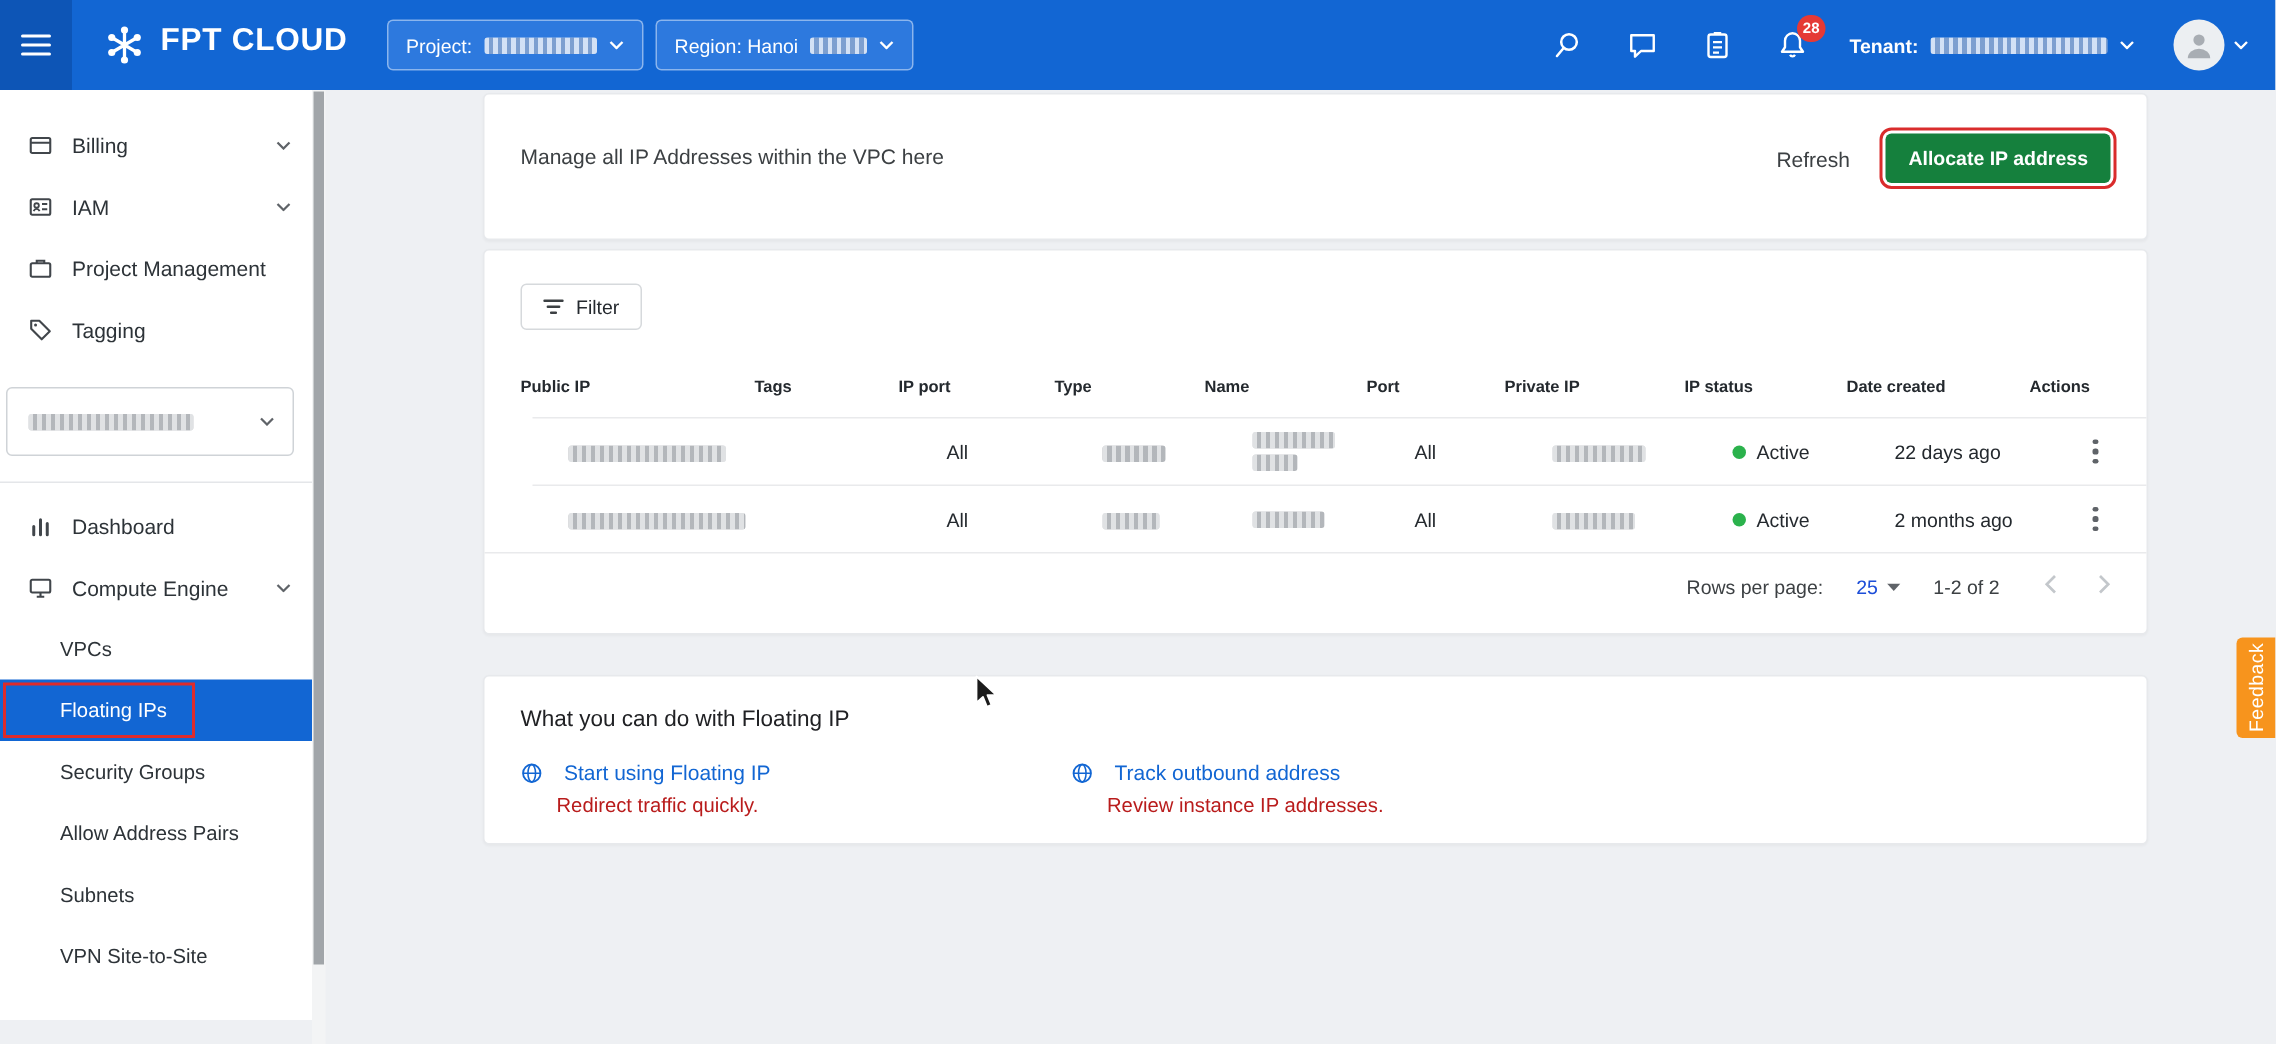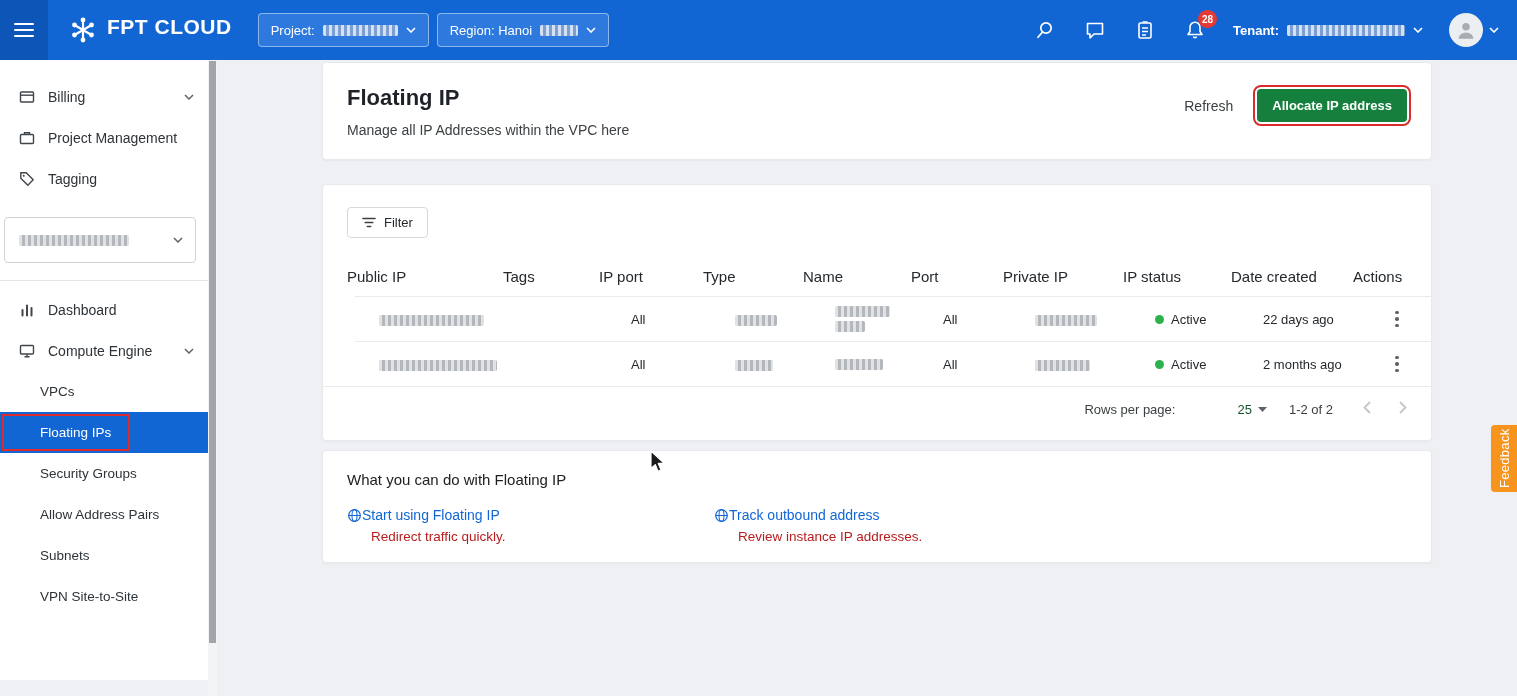--- a/index.html
+++ b/index.html
@@ -94,50 +94,50 @@
   .page-title { font-size:22px; font-weight:700; color:#1f2328; }
   .page-subtitle { margin-top:11px; font-size:14px; color:#3c4043; }
   .header-actions { display:flex; align-items:center; gap:24px; margin-top:4px; align-self:flex-start; }
   .refresh { font-size:14px; color:#3c4043; }
   .primary-btn {
     background:#15803d; color:#fff; font-size:13px; font-weight:700;
     padding:9px 15px; border-radius:4px;
     outline:2px solid #d92c2c; outline-offset:2px;
   }
 
-  .table-card { left:322px; top:184px; width:1110px; height:257px; }
+  .table-card { left:322px; top:166px; width:1110px; height:257px; }
   .filter-btn {
     display:inline-flex; align-items:center; gap:8px; margin:22px 0 18px 24px;
     padding:7px 14px; border:1px solid #d6d9dc; border-radius:4px; background:#fff;
     font-size:13px; color:#24292e;
   }
   .grid {
     display:grid;
     grid-template-columns:156px 96px 104px 100px 108px 92px 120px 108px 122px 56px;
     align-items:center; padding:0 24px;
   }
-  .tbl-header { height:40px; font-size:15px; font-weight:400; color:#24292e; }
+  .tbl-header { height:40px; font-size:11px; font-weight:700; color:#24292e; }
   .tbl-row { height:45px; font-size:13px; color:#24292e; border-top:1px solid #e9eaec;margin-left:32px; }
   .namecell { display:flex; flex-direction:column; gap:4px; }
   .status { display:flex; align-items:center; gap:7px; }
   .dot { width:9px; height:9px; border-radius:50%; background:#2bb24c; display:inline-block; }
   .kebab { display:flex; flex-direction:column; gap:3px; align-items:center; padding:4px 10px; justify-self:start; }
   .kebab i { width:3.5px; height:3.5px; border-radius:50%; background:#5f6368; }
   .tbl-footer {
     height:45px; border-top:1px solid #e9eaec; display:flex; align-items:center;
     justify-content:flex-end; gap:22px; padding:0 24px; font-size:13px; color:#3c4043;
   }
-  .rpp { display:flex; align-items:center; gap:6px; font-size:13px; color:#14532d;margin-left:40px; }
+  .rpp { display:flex; align-items:center; gap:6px; font-size:13px; color:#1d4ed8; }
   .pager { display:flex; align-items:center; gap:28px; margin-left:8px; }
 
   .help-card { left:322px; top:450px; width:1110px; height:113px; padding:20px 24px; }
   .help-title { font-size:15px; font-weight:400; color:#202124; }
   .help-links { display:flex; margin-top:19px; }
   .help-item:first-child { width:367px; }
-  .hl-top { display:flex; align-items:center; gap:0;text-align:right; }
+  .hl-top { display:flex; align-items:center; gap:14px;text-align:right; }
   .hl-top a { color:#1266d3; font-size:14px; text-decoration:none; cursor:pointer; }
   .help-item p { margin:6px 0 0 24px; font-size:13.5px; color:#b91c1c; }
 
   
   .feedback-tab {
     position:absolute; right:0; top:425px; width:26px; height:67px;
     background:#f7941d; color:#fff; font-size:13px;
     display:flex; align-items:center; justify-content:center;
     writing-mode:vertical-rl; transform:rotate(180deg);
     border-radius:0 4px 4px 0; z-index:40; letter-spacing:.3px;
@@ -237,20 +237,33 @@
         </svg>
       </span>
     <span class="slabel">Billing</span>
     <svg width="10" height="6" viewBox="0 0 10 6">
         <path d="M1 1l4 4 4-4" stroke="#5f6368" stroke-width="1.5" fill="none"></path>
       </svg>
   </div>
   <div class="side-item">
     <span class="sicon">
         <svg width="16" height="16" viewBox="0 0 16 16">
+          <rect x="1.5" y="2.8" width="13" height="10.4" rx="1" fill="none" stroke="#41464b" stroke-width="1.4"></rect>
+          <circle cx="5.4" cy="7" r="1.5" fill="none" stroke="#41464b" stroke-width="1.2"></circle>
+          <path d="M9 6h3.5M9 9.5h3.5M3.4 10.8c.4-1 1.2-1.5 2-1.5s1.6.5 2 1.5" stroke="#41464b" stroke-width="1.2" fill="none"></path>
+        </svg>
+      </span>
+    <span class="slabel">IAM</span>
+    <svg width="10" height="6" viewBox="0 0 10 6">
+        <path d="M1 1l4 4 4-4" stroke="#5f6368" stroke-width="1.5" fill="none"></path>
+      </svg>
+  </div>
+  <div class="side-item">
+    <span class="sicon">
+        <svg width="16" height="16" viewBox="0 0 16 16">
           <rect x="1.5" y="4.5" width="13" height="9" rx="1" fill="none" stroke="#41464b" stroke-width="1.4"></rect>
           <path d="M5.5 4.5V2.8h5v1.7" fill="none" stroke="#41464b" stroke-width="1.4"></path>
         </svg>
       </span>
     <span class="slabel">Project Management</span>
   </div>
   <div class="side-item">
     <span class="sicon">
         <svg width="16" height="16" viewBox="0 0 16 16">
           <path d="M1.8 1.8h5.4l7 7-5.4 5.4-7-7z" fill="none" stroke="#41464b" stroke-width="1.4" stroke-linejoin="round"></path>
@@ -309,21 +322,20 @@
   <div class="sub-item">
     <span>VPN Site-to-Site</span>
   </div>
 </nav>
 <div class="side-scrollbar">
   <div class="thumb"></div>
 </div>
 
 <section class="card header-card">
   <div>
-    <h1 class="page-title">Floating IP</h1>
     <p class="page-subtitle">Manage all IP Addresses within the VPC here</p>
   </div>
   <div class="header-actions">
     <button class="refresh">Refresh</button>
     <button class="primary-btn">Allocate IP address</button>
   </div>
 </section>
 
 <section class="card table-card">
   <button class="filter-btn">

